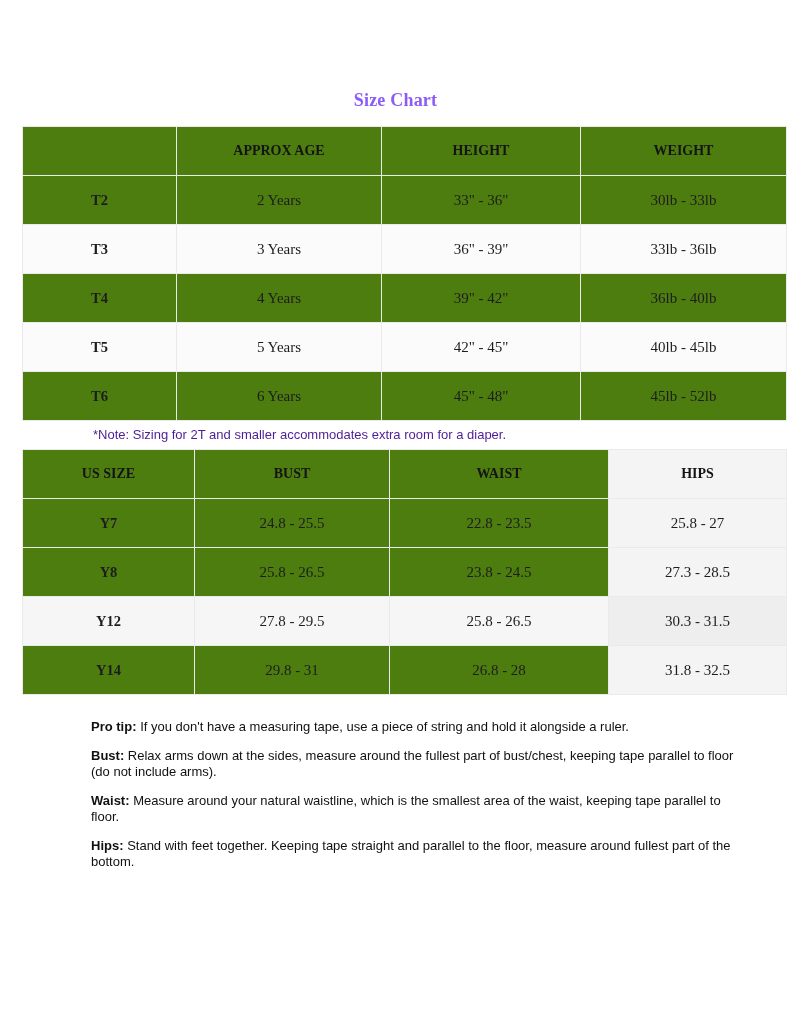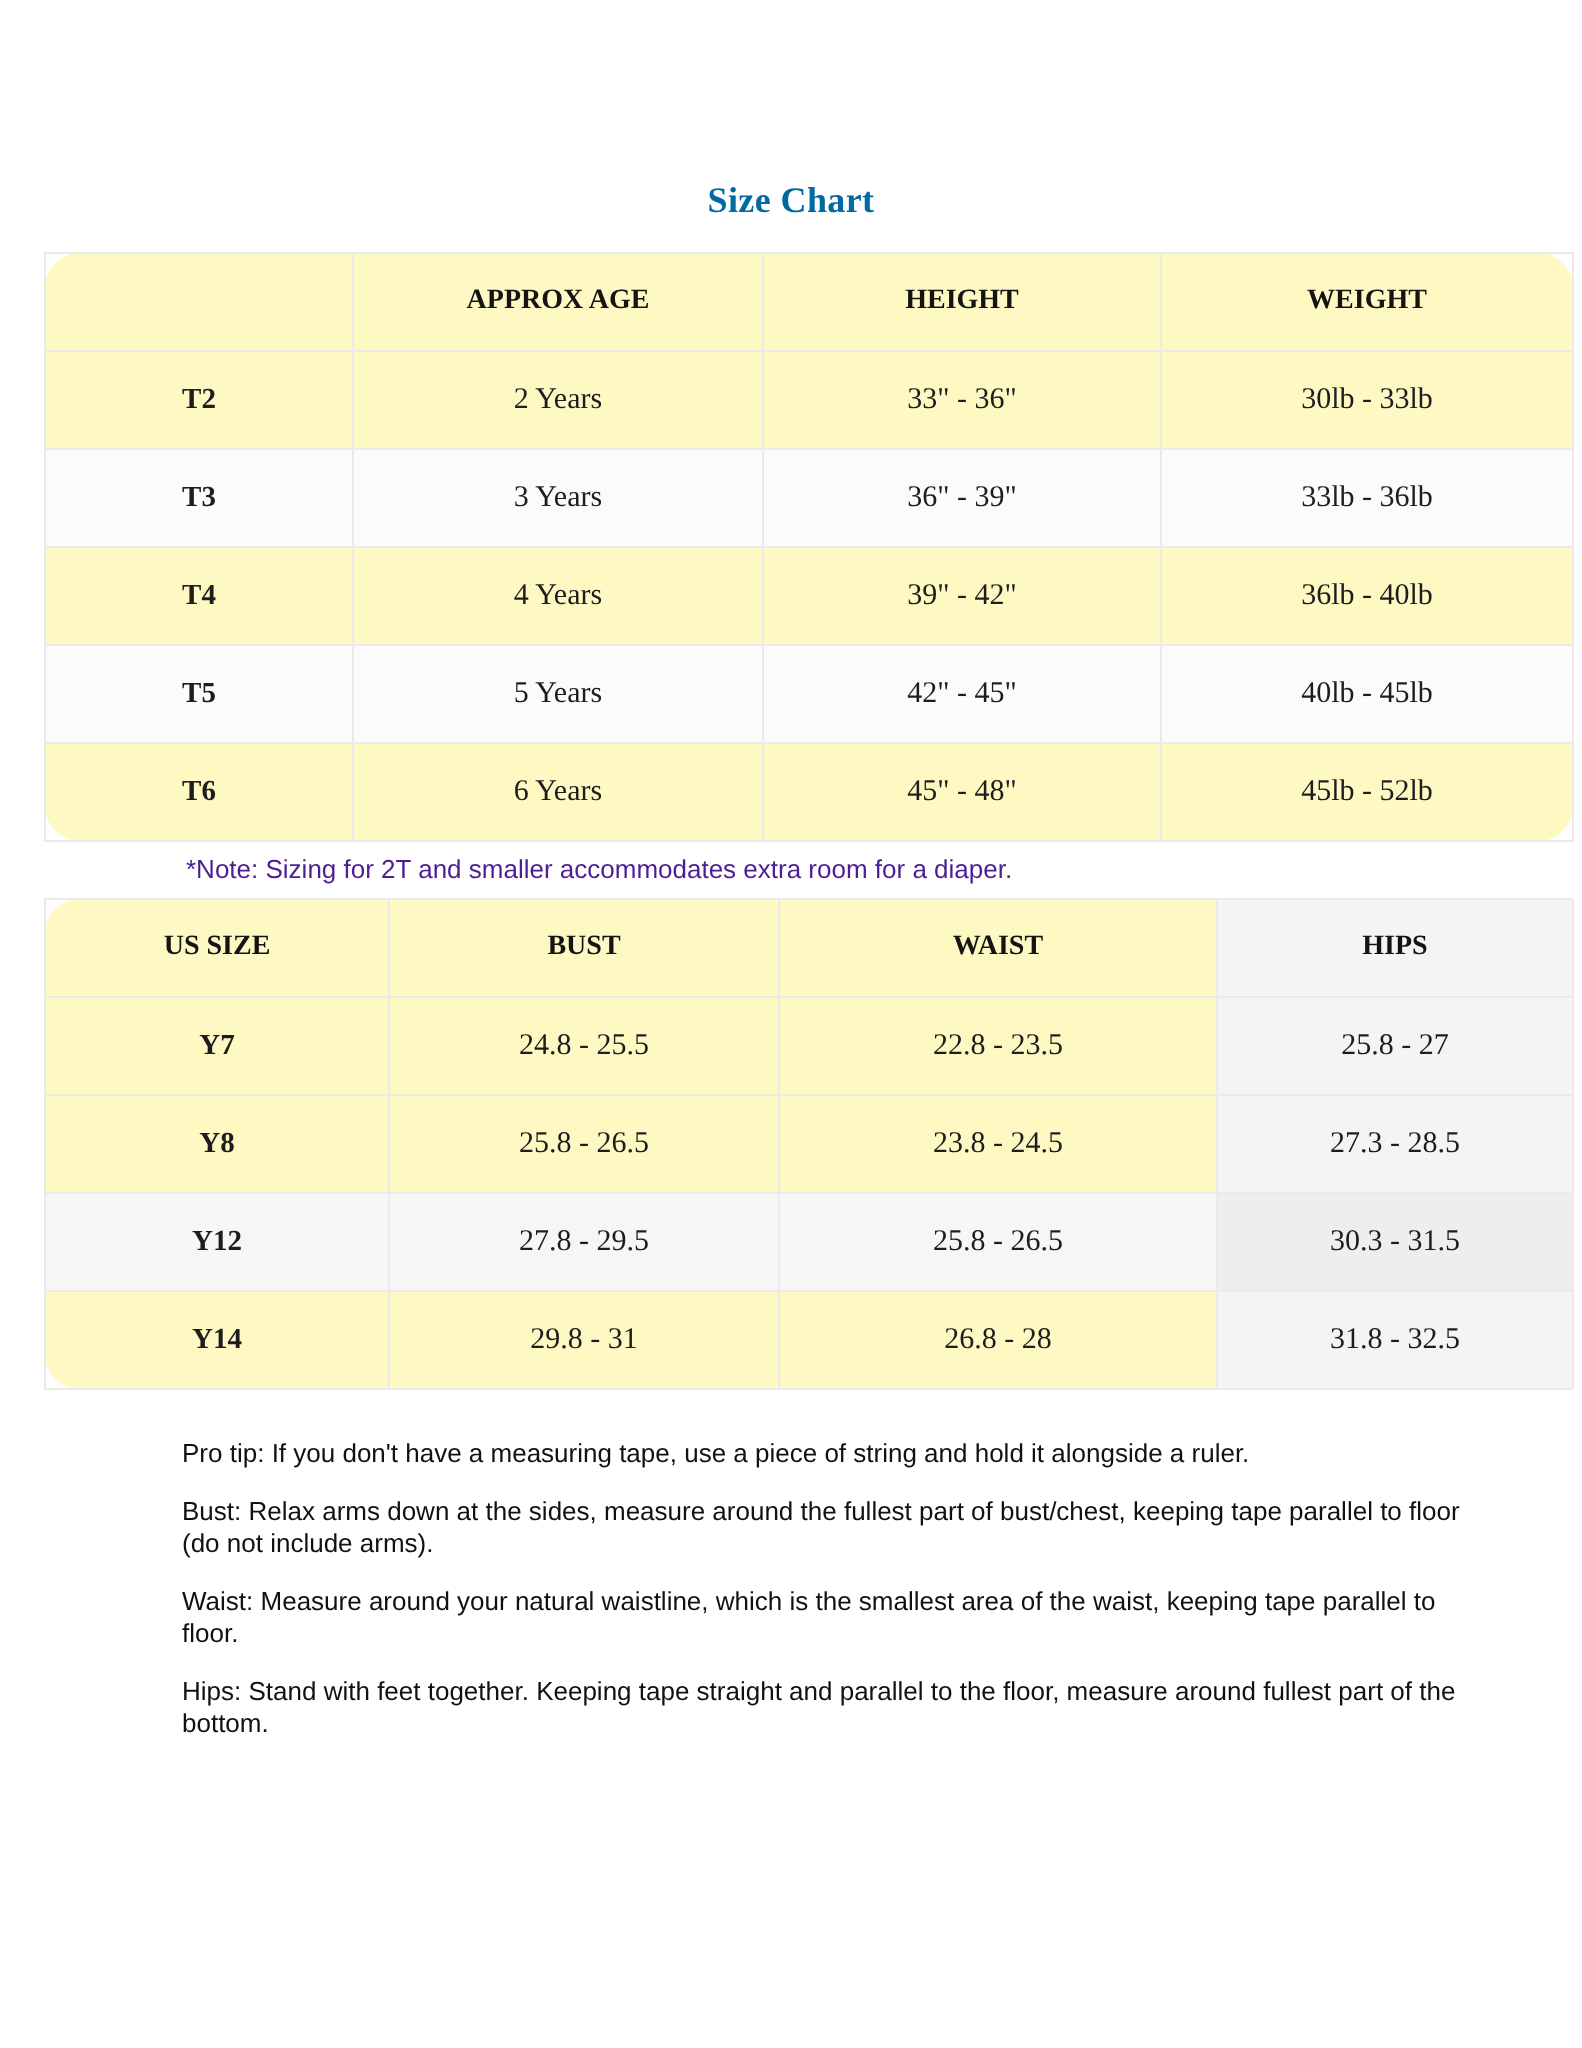--- a/index.html
+++ b/index.html
@@ -20,30 +20,29 @@
     height: 1024px;
     background: #ffffff;
   }
   .title {
     margin: 0;
     padding-top: 90px;
     text-align: center;
     font-size: 18px;
     font-weight: 700;
     letter-spacing: 0.2px;
-    color: #0369a1;
+    color: #8b5cf6;
     font-family: "Liberation Serif", "DejaVu Serif", serif;
   }
   table.tbl {
     border-collapse: collapse;
     table-layout: fixed;
     width: 764px;
     margin: 15px 0 0 22px;
-    background: #fef9c3;
-    border-radius: 19px;
+    background: #4d7c0f;
   }
   table.tbl th, table.tbl td {
     border: 1px solid #eaeaea;
     height: 48px;
     padding: 0 4px;
     text-align: center;
     vertical-align: middle;
     overflow: hidden;
   }
   table.tbl th {
@@ -75,21 +74,21 @@
   }
   .tips {
     margin: 24px 0 0 91px;
     width: 655px;
     font-family: "Liberation Sans", sans-serif;
     font-size: 13px;
     line-height: 16px;
     color: #111111;
   }
   .tips p { margin: 0 0 13px 0; }
-  .tips .lbl { font-weight: 400; }
+  .tips .lbl { font-weight: 700; }
 </style>
 </head>
 <body>
 
 <div class="page">
 
   <h1 class="title">Size Chart</h1>
 
   <table class="tbl toddler">
     <colgroup>

